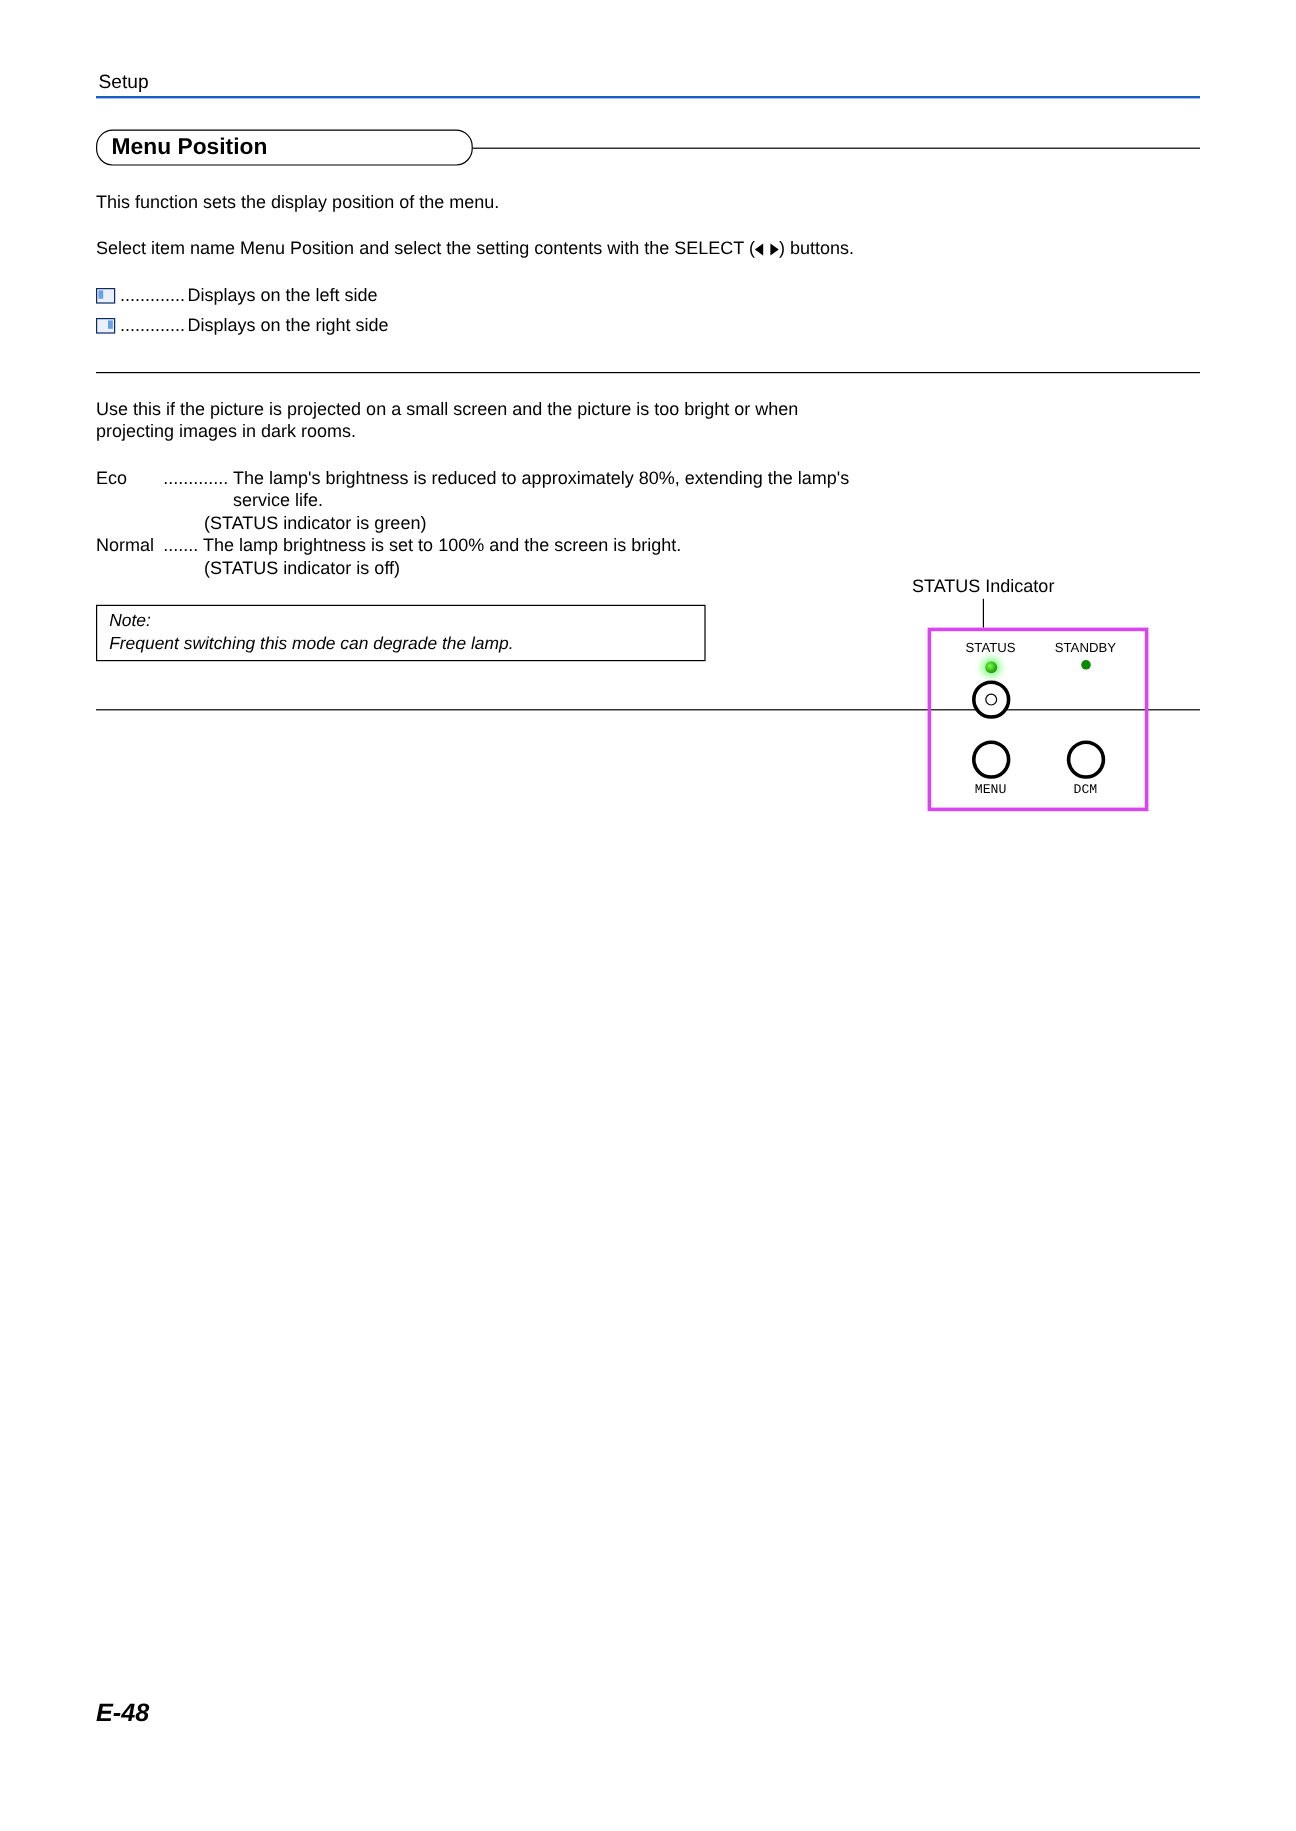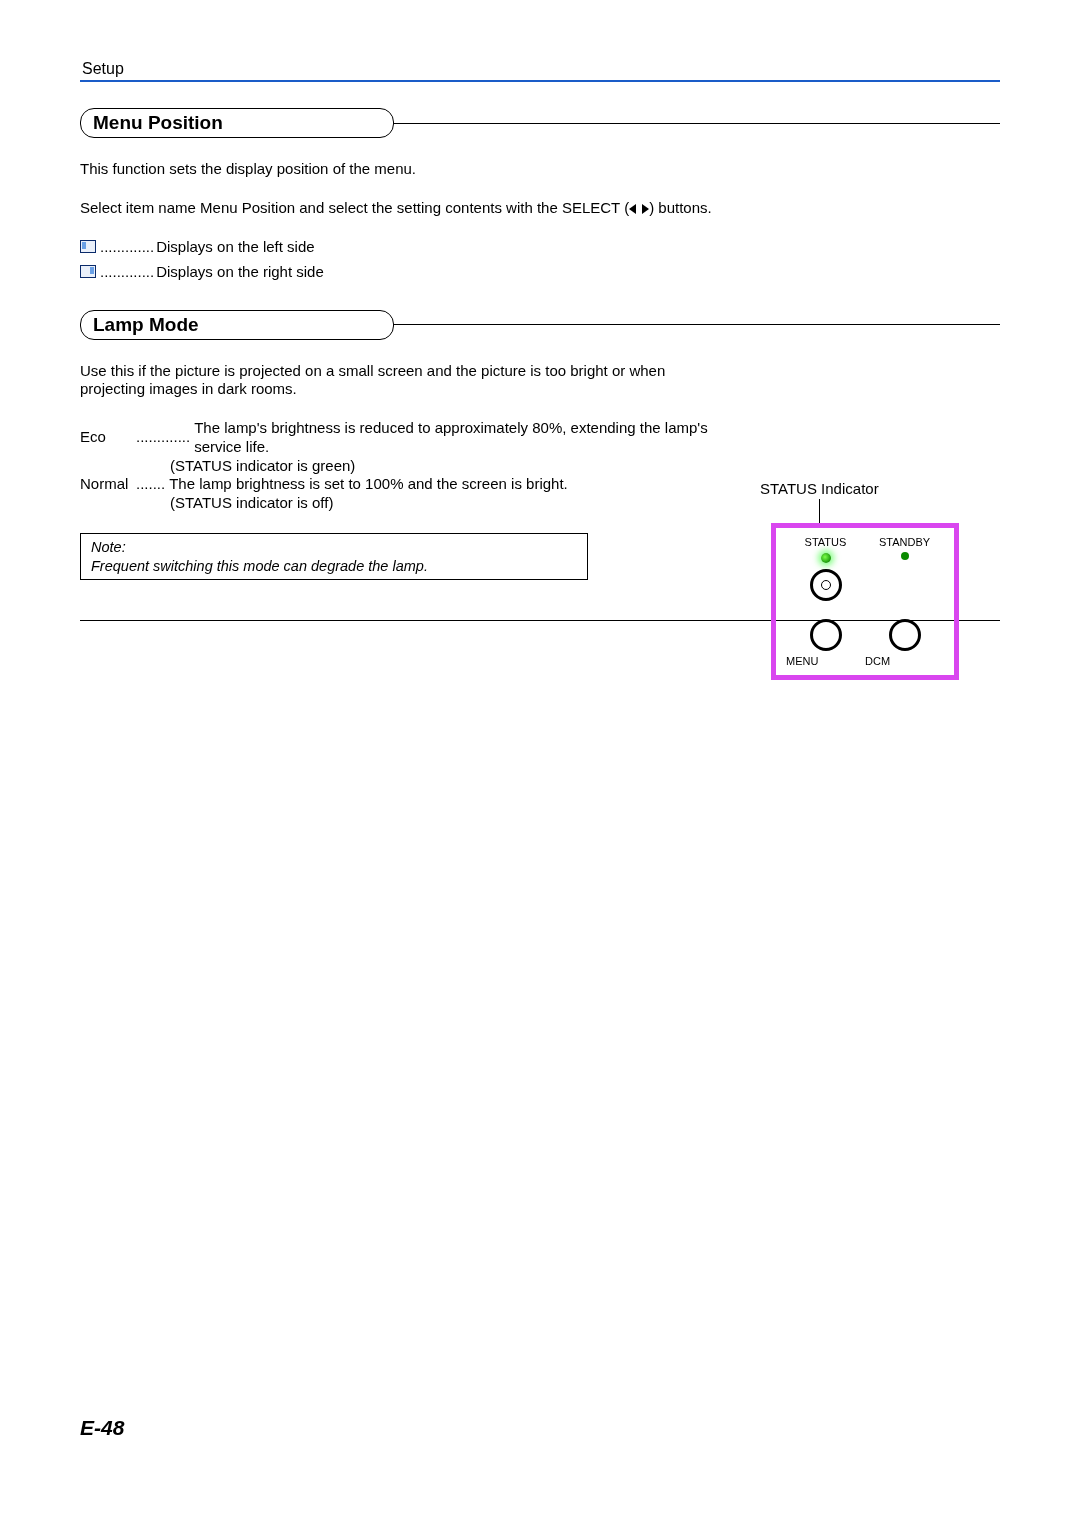--- a/index.html
+++ b/index.html
@@ -87,21 +87,21 @@
     height: 7px;
     background: #6aa0e6;
   }
   .lamp-list {
     margin-bottom: 12px;
     max-width: 640px;
     line-height: 1.25;
   }
   .lamp-row {
     display: flex;
-    align-items: center;
+    align-items: flex-start;
   }
   .lamp-label {
     width: 56px;
     flex: 0 0 56px;
   }
   .lamp-dots {
     margin-right: 4px;
     white-space: nowrap;
   }
   .lamp-desc {
@@ -133,21 +133,21 @@
   }
   .indicator-pointer {
     width: 1px;
     height: 24px;
     background: #000;
     margin: 0 auto;
     position: relative;
     left: -46px;
   }
   .indicator-box {
-    border: 5px solid #d946ef;
+    border: 3px solid #d946ef;
     padding: 8px 10px 8px 10px;
     position: relative;
     width: 158px;
     margin: 0 auto;
   }
   .indicator-row {
     display: flex;
     justify-content: space-around;
     align-items: center;
     position: relative;
@@ -185,20 +185,22 @@
     justify-content: center;
   }
   .btn-inner-dot {
     width: 8px;
     height: 8px;
     border: 1px solid #000;
     border-radius: 50%;
   }
   .btn-col {
     width: 50%;
+    text-align: center;
+    font-family: Liberation Mono, monospace;
   }
   .btn-caption {
     font-size: 11px;
     margin-top: 4px;
   }
   .bottom-rule {
     border-top: 1px solid #000;
     margin-top: 40px;
     width: 100%;
   }
@@ -250,21 +252,20 @@
     <div class="icon-row">
       <div class="icon-box">
           <div class="inner-right"></div>
         </div>
       <span class="dots">.............</span>
       <span>Displays on the right side</span>
     </div>
   </div>
 
   <div class="section-heading-row">
-    <div class="section-pill">Lamp Mode</div>
     <div class="section-rule"></div>
   </div>
 
   <p class="body-text">Use this if the picture is projected on a small screen and the picture is too bright or when projecting images in dark rooms.</p>
 
 
   <div class="lamp-list">
     <div class="lamp-row">
       <span class="lamp-label">Eco</span>
       <span class="lamp-dots">.............</span>

